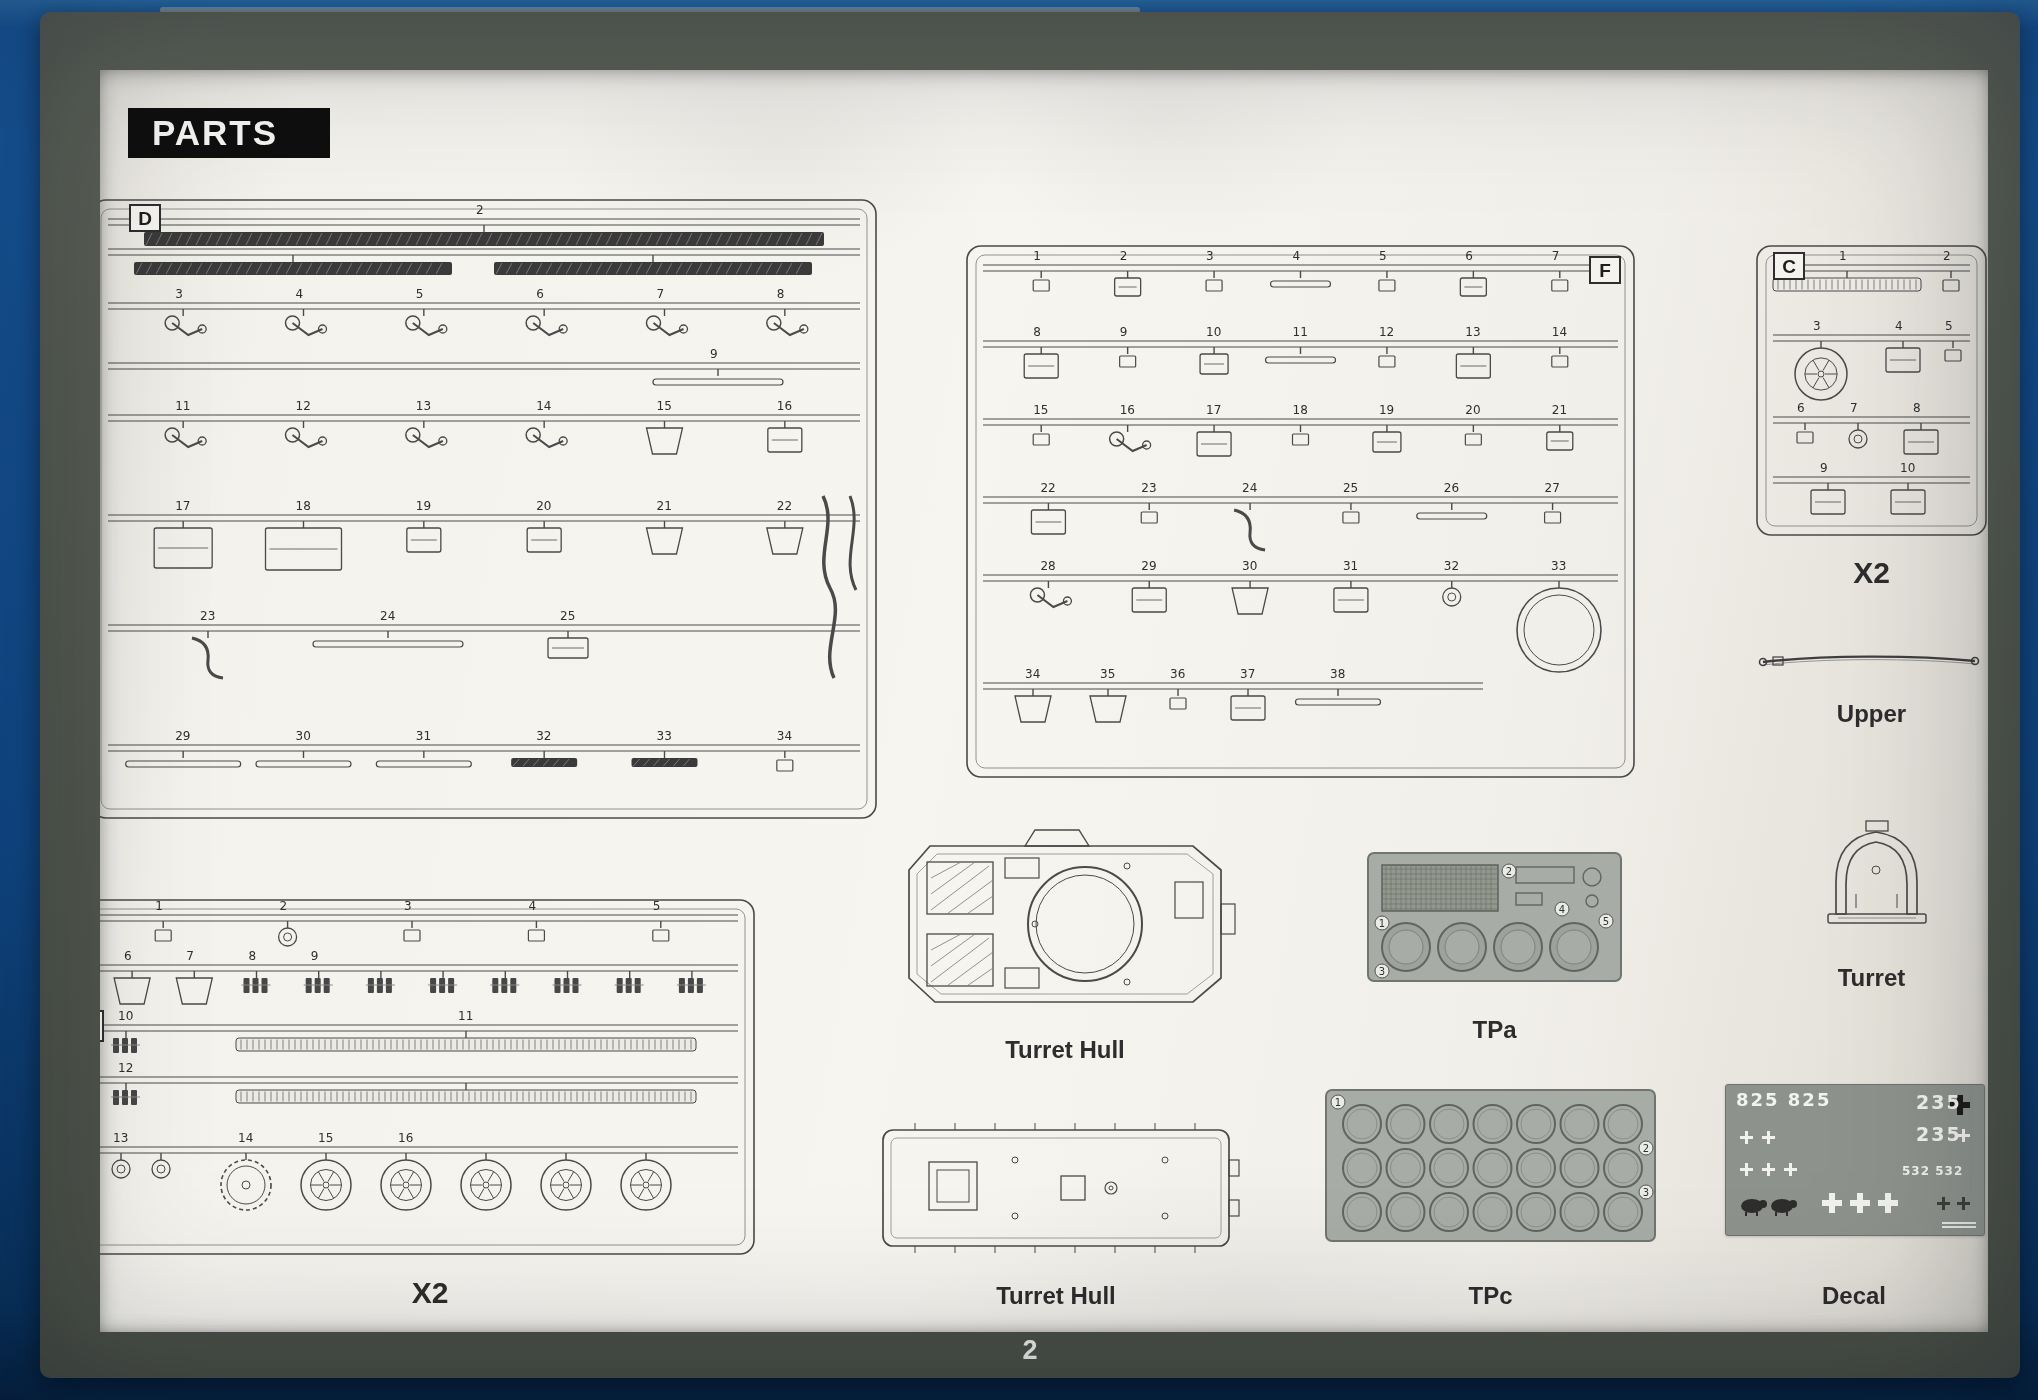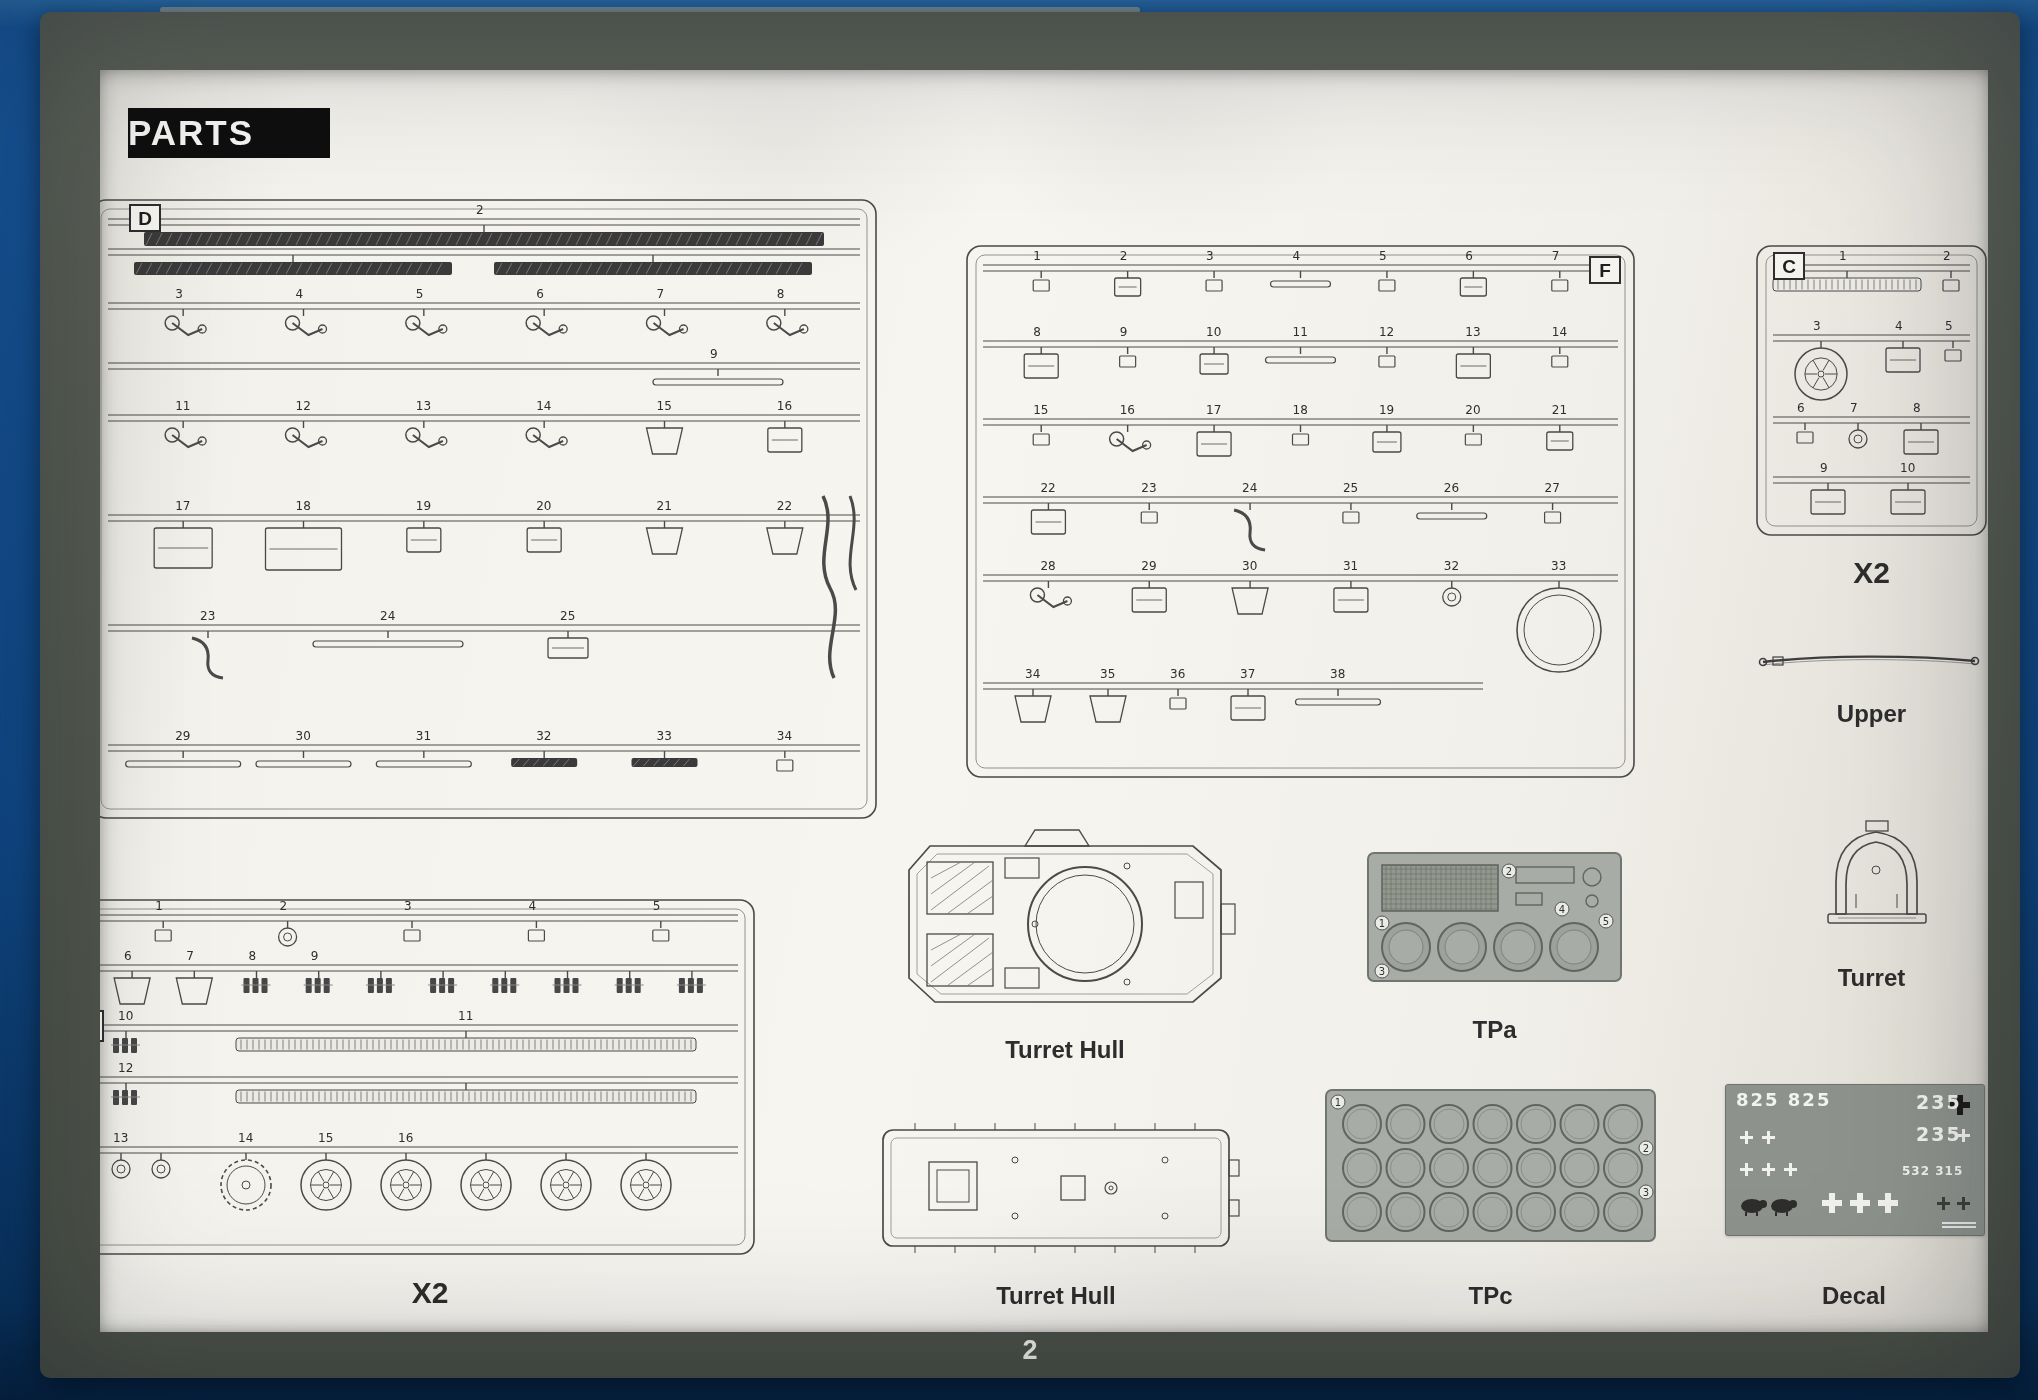--- a/index.html
+++ b/index.html
@@ -17,21 +17,21 @@
   .page{position:absolute;left:100px;top:70px;width:1888px;height:1262px;overflow:hidden;
     background:linear-gradient(100deg,#e7e5de 0%,#f3f2ec 10%,#f6f5f0 45%,#f1efe9 75%,#e2dfd7 95%,#d7d4ca 100%);
     box-shadow:inset 0 14px 22px -14px rgba(0,0,0,.35), inset 14px 0 22px -16px rgba(0,0,0,.30),
                inset -10px 0 18px -12px rgba(0,0,0,.25), inset 0 -12px 18px -12px rgba(0,0,0,.30);}
   .page::before{content:"";position:absolute;inset:0;pointer-events:none;
     background:radial-gradient(ellipse 320px 210px at 36% 6%, rgba(110,112,118,.07), transparent 70%),
                radial-gradient(ellipse 280px 190px at 56% 4%, rgba(110,112,118,.06), transparent 70%),
                radial-gradient(ellipse 420px 200px at 60% 97%, rgba(110,112,118,.05), transparent 70%);}
   .abs{position:absolute;}
   .parts-header{position:absolute;left:28px;top:38px;width:202px;height:50px;background:#0f0f0f;
-    color:#f6f6f4;font-size:35px;font-weight:bold;letter-spacing:2px;line-height:50px;padding-left:0;
+    color:#f6f6f4;font-size:35px;font-weight:bold;letter-spacing:2px;line-height:50px;padding-left:24px;
     box-sizing:border-box;}
   .lbl{position:absolute;text-align:center;font-weight:bold;font-size:24px;color:#2d2d2d;}
   .cap{position:absolute;text-align:center;font-weight:bold;font-size:30px;color:#2d2d2d;}
   svg{display:block;}
   .fret{position:absolute;}
   .decal{position:absolute;background:#8d928c;border:1px solid #6f746e;border-radius:3px;
     box-shadow:0 1px 3px rgba(0,0,0,.18);}
   .dm{position:absolute;color:#f2f2ef;font-family:"DejaVu Sans",sans-serif;font-weight:bold;
     letter-spacing:2px;line-height:1;}
   .cross{position:absolute;width:20px;height:20px;--cc:#f1f1ee;}
@@ -1089,21 +1089,21 @@
       <span class="dm" style="left:10px;top:6px;font-size:18px;">825 825</span>
       <span class="cross black" style="right:14px;top:10px;"></span>
       <span class="dm" style="left:190px;top:8px;font-size:19px;">235</span>
       <span class="cross sm" style="left:14px;top:46px;"></span>
       <span class="cross sm" style="left:36px;top:46px;"></span>
       <span class="dm" style="left:190px;top:40px;font-size:19px;">235</span>
       <span class="cross sm" style="right:14px;top:44px;"></span>
       <span class="cross sm" style="left:14px;top:78px;"></span>
       <span class="cross sm" style="left:36px;top:78px;"></span>
       <span class="cross sm" style="left:58px;top:78px;"></span>
-      <span class="dm" style="left:176px;top:80px;font-size:12px;letter-spacing:1px;">532 315</span>
+      <span class="dm" style="left:176px;top:80px;font-size:12px;letter-spacing:1px;">532 532</span>
       <svg style="position:absolute;left:12px;top:108px;" width="60" height="24" viewBox="0 0 60 24">
         <ellipse cx="14" cy="13" rx="11" ry="7" fill="#2e2e2c"></ellipse>
         <circle cx="25" cy="11" r="4" fill="#2e2e2c"></circle>
         <line x1="8" y1="19" x2="8" y2="23" stroke="#2e2e2c" stroke-width="2"></line>
         <line x1="19" y1="19" x2="19" y2="23" stroke="#2e2e2c" stroke-width="2"></line>
         <ellipse cx="44" cy="13" rx="11" ry="7" fill="#2e2e2c"></ellipse>
         <circle cx="55" cy="11" r="4" fill="#2e2e2c"></circle>
         <line x1="38" y1="19" x2="38" y2="23" stroke="#2e2e2c" stroke-width="2"></line>
         <line x1="49" y1="19" x2="49" y2="23" stroke="#2e2e2c" stroke-width="2"></line>
       </svg>

